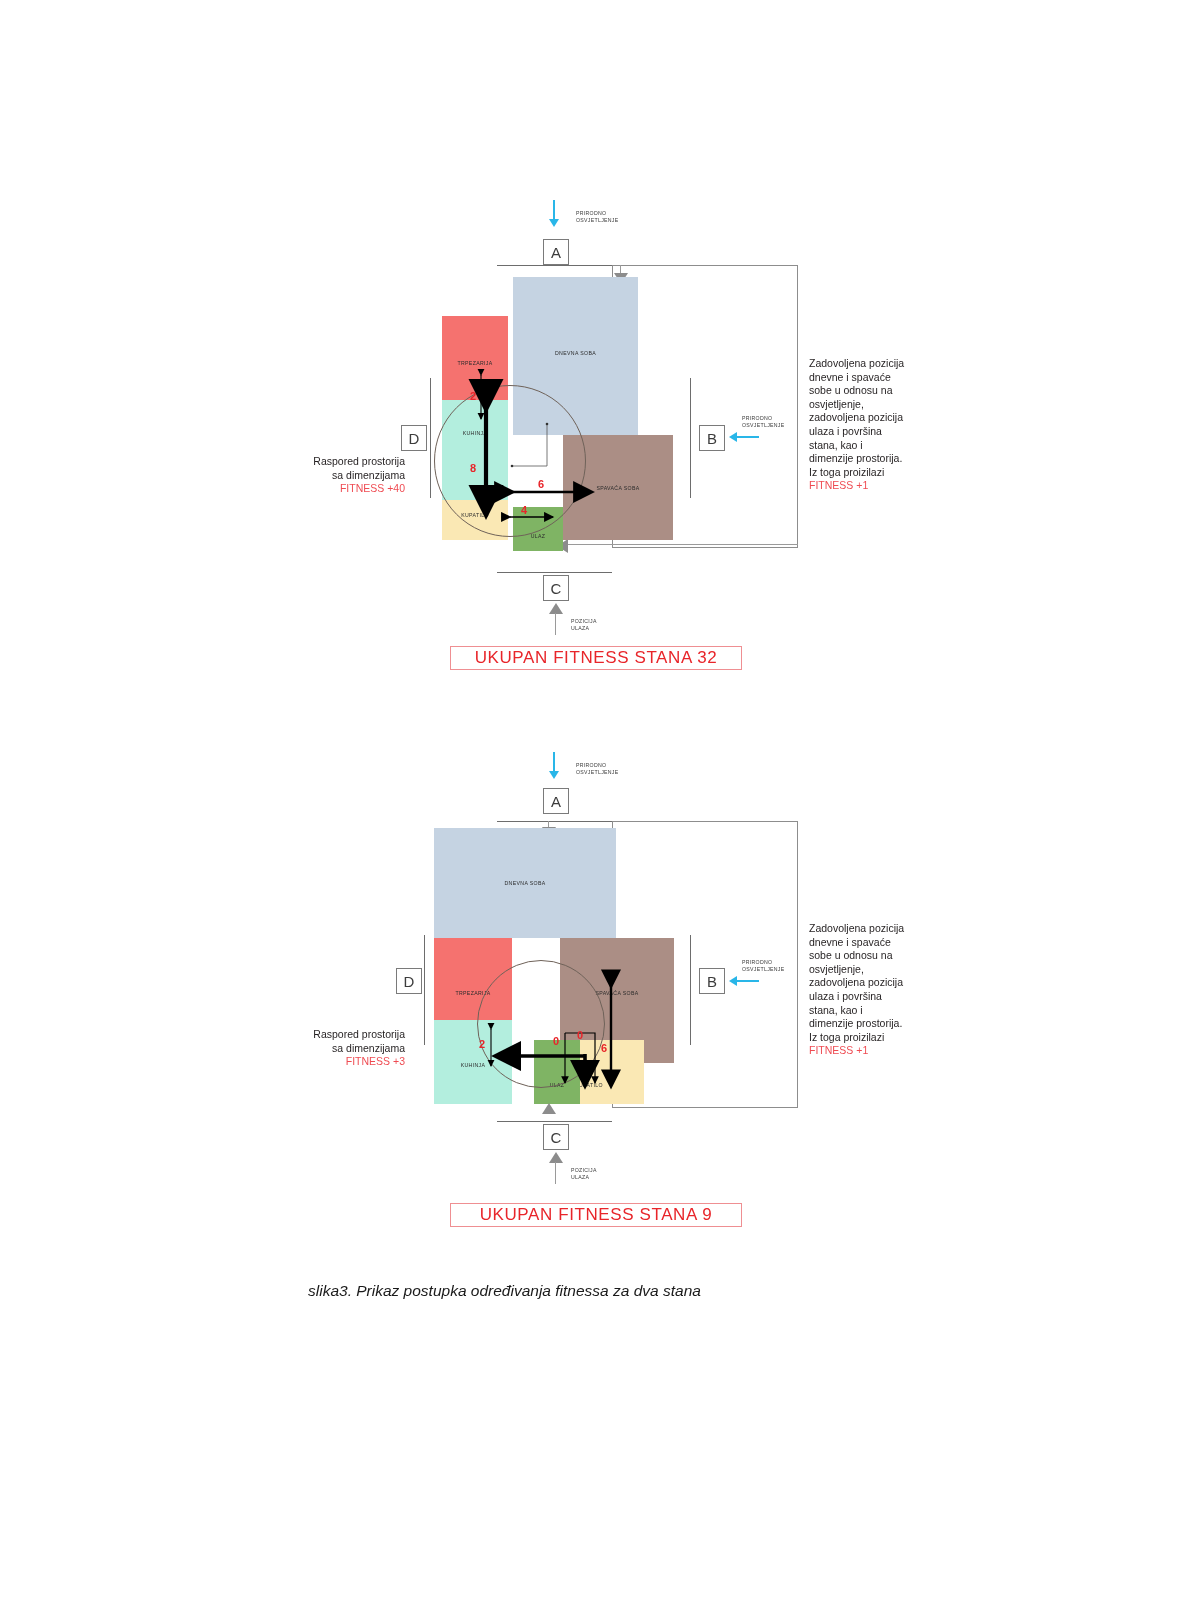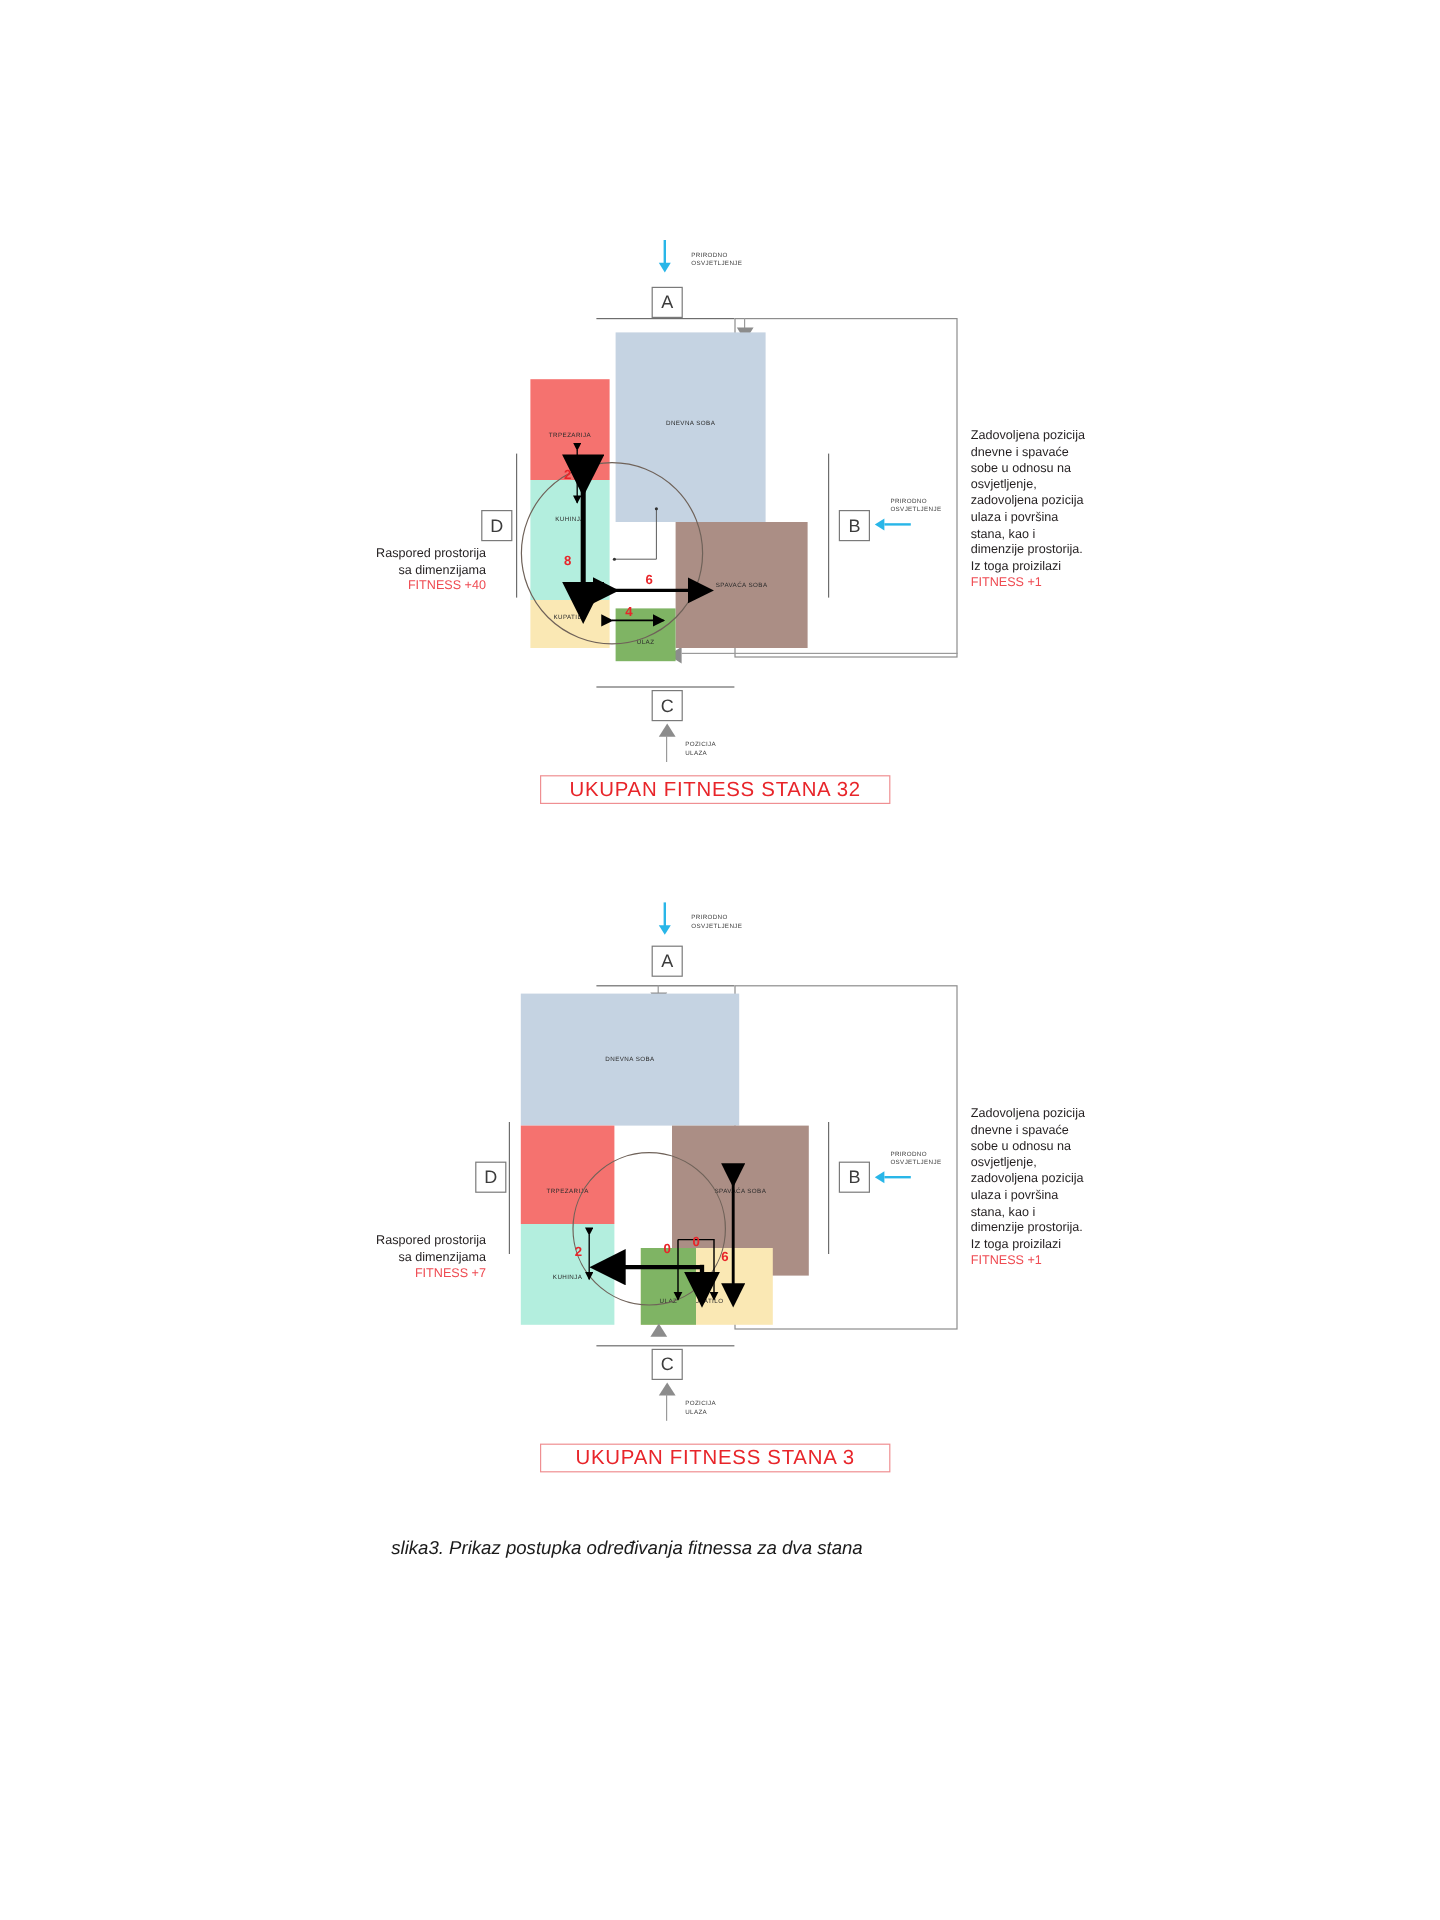--- a/index.html
+++ b/index.html
@@ -304,36 +304,36 @@
   <div class="grey-head-up" style="left:549px;top:1152px;"></div>
   <div class="grey-line" style="left:555px;top:1162px;width:1px;height:22px;"></div>
   <div class="micro" style="left:571px;top:1167px;">
     <div>POZICIJA</div>
     <div>ULAZA</div>
   </div>
 
   <div class="para leftblk" style="left:235px;top:1028px;width:170px;">
     <div>Raspored prostorija</div>
     <div>sa dimenzijama</div>
-    <div class="fit">FITNESS +7</div>
+    <div class="fit">FITNESS +3</div>
   </div>
 
   <div class="para right" style="left:809px;top:922px;width:190px;">
     <div>Zadovoljena pozicija</div>
     <div>dnevne i spavaće</div>
     <div>sobe u odnosu na</div>
     <div>osvjetljenje,</div>
     <div>zadovoljena pozicija</div>
     <div>ulaza i površina</div>
     <div>stana, kao i</div>
     <div>dimenzije prostorija.</div>
     <div>Iz toga proizilazi</div>
     <div class="fit">FITNESS +1</div>
   </div>
 
   <div class="banner" style="left:450px;top:1203px;width:292px;height:24px;">
-    <span>UKUPAN FITNESS STANA 3</span>
+    <span>UKUPAN FITNESS STANA 9</span>
   </div>
 </div>
 
-<div class="caption" style="left:326px;top:1282px;">slika3. Prikaz postupka određivanja fitnessa za dva stana</div>
+<div class="caption" style="left:308px;top:1282px;">slika3. Prikaz postupka određivanja fitnessa za dva stana</div>
 
 </div>
 
 </body></html>

